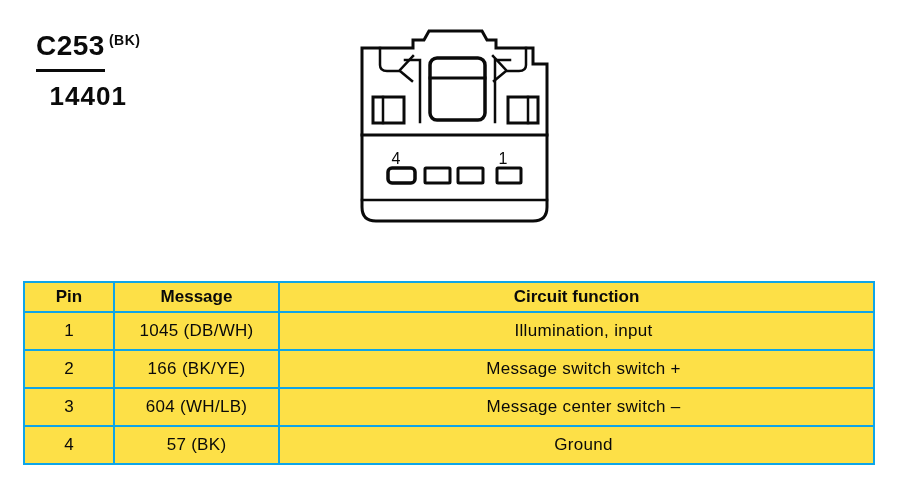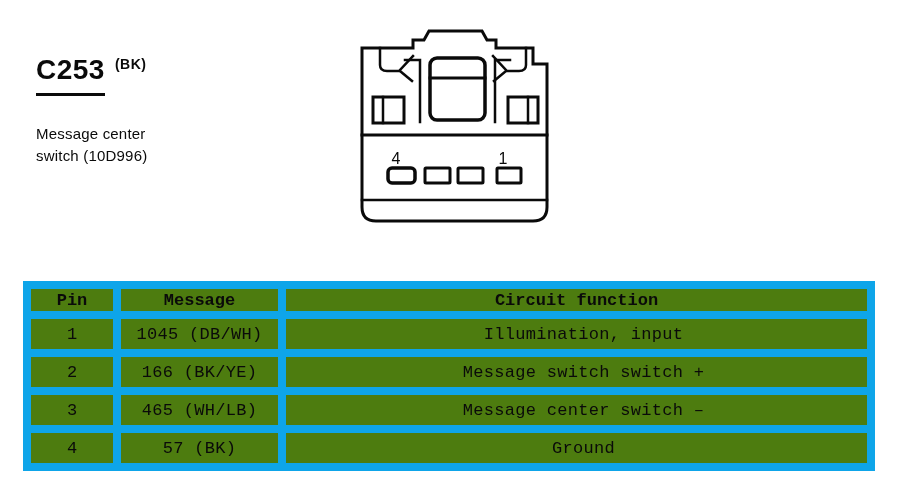--- a/index.html
+++ b/index.html
@@ -7,29 +7,29 @@
   body {
     position: relative;
     background: #ffffff;
     color: #0a0a0a;
     font-family: "Liberation Sans", sans-serif;
     -webkit-font-smoothing: antialiased;
     overflow: hidden;
   }
 
   
-  .header-block { position: absolute; left: 36px; top: 56px; }
+  .header-block { position: absolute; left: 36px; top: 32px; text-align: center; }
   .cid-row { display: flex; align-items: flex-start; }
   .cid {
     font-size: 28px; font-weight: bold; letter-spacing: 0.5px;
     line-height: 1; padding-bottom: 9px;
     border-bottom: 3px solid #0a0a0a;
   }
   .cid-sup {
-    font-size: 14px; font-weight: bold; margin-left: 10px;
+    font-size: 14px; font-weight: bold; margin-left: 4px;
     position: relative; top: 0px; letter-spacing: 0.5px;
   }
   .part-number {
     font-size: 26px; font-weight: bold; letter-spacing: 1px;
     margin-top: 11px; line-height: 1;
   }
   .description {
     margin-top: 27px; font-size: 15px; line-height: 22px;
     width: 142px; letter-spacing: 0.2px;
   }
@@ -46,40 +46,40 @@
     font-size: 16px; fill: #0a0a0a;
   }
 
   
   .pinout-table {
     position: absolute; left: 23px; top: 281px; width: 852px;
     border-collapse: collapse; table-layout: fixed;
     font-size: 17px; color: #0a0a0a;
   }
   .pinout-table th, .pinout-table td {
-    border: 8px solid #0ea5e9; background: #4d7c0f;
-    overflow: hidden; white-space: nowrap; font-family: Liberation Mono, monospace;
+    border: 2px solid #0ea5e9; background: #fde047;
+    overflow: hidden; white-space: nowrap;
   }
   .pinout-table th { height: 30px; font-weight: bold; text-align: center; }
   .pinout-table td { height: 38px; }
   .col-pin  { width: 90px; }
   .col-circ { width: 165px; }
   td.cell-pin  { text-align: center; }
   td.cell-circ { text-align: center; letter-spacing: 0.3px; }
   td.cell-func { text-align: center; padding-left: 14px; letter-spacing: 0.3px; }
 </style>
 </head>
 <body>
 
 <div class="header-block">
   <div class="cid-row">
     <span class="cid">C253</span>
     <span class="cid-sup">(BK)</span>
   </div>
-  <div class="description">Message center switch (10D996)</div>
+  <div class="part-number">14401</div>
 </div>
 
 <div class="connector-fig">
   <svg width="200" height="205" viewBox="0 0 200 205" fill="none" stroke="#0a0a0a" stroke-linecap="square" stroke-linejoin="miter">
 
     <path stroke-width="3" d="M9,25 H60 V17 H71 L76,8 H129 L134,17 H143 V25 H180 V41 H194 V184 Q194,198 180,198 H23 Q9,198 9,184 Z"></path>
 
     <path stroke-width="3" d="M9,112 H194"></path>
     <path stroke-width="2.5" d="M9,177 H194"></path>
 
@@ -130,21 +130,21 @@
       <td class="cell-circ">1045 (DB/WH)</td>
       <td class="cell-func">Illumination, input</td>
     </tr>
     <tr>
       <td class="cell-pin">2</td>
       <td class="cell-circ">166 (BK/YE)</td>
       <td class="cell-func">Message switch switch +</td>
     </tr>
     <tr>
       <td class="cell-pin">3</td>
-      <td class="cell-circ">465 (WH/LB)</td>
+      <td class="cell-circ">604 (WH/LB)</td>
       <td class="cell-func">Message center switch –</td>
     </tr>
     <tr>
       <td class="cell-pin">4</td>
       <td class="cell-circ">57 (BK)</td>
       <td class="cell-func">Ground</td>
     </tr>
   </tbody>
 </table>
 

